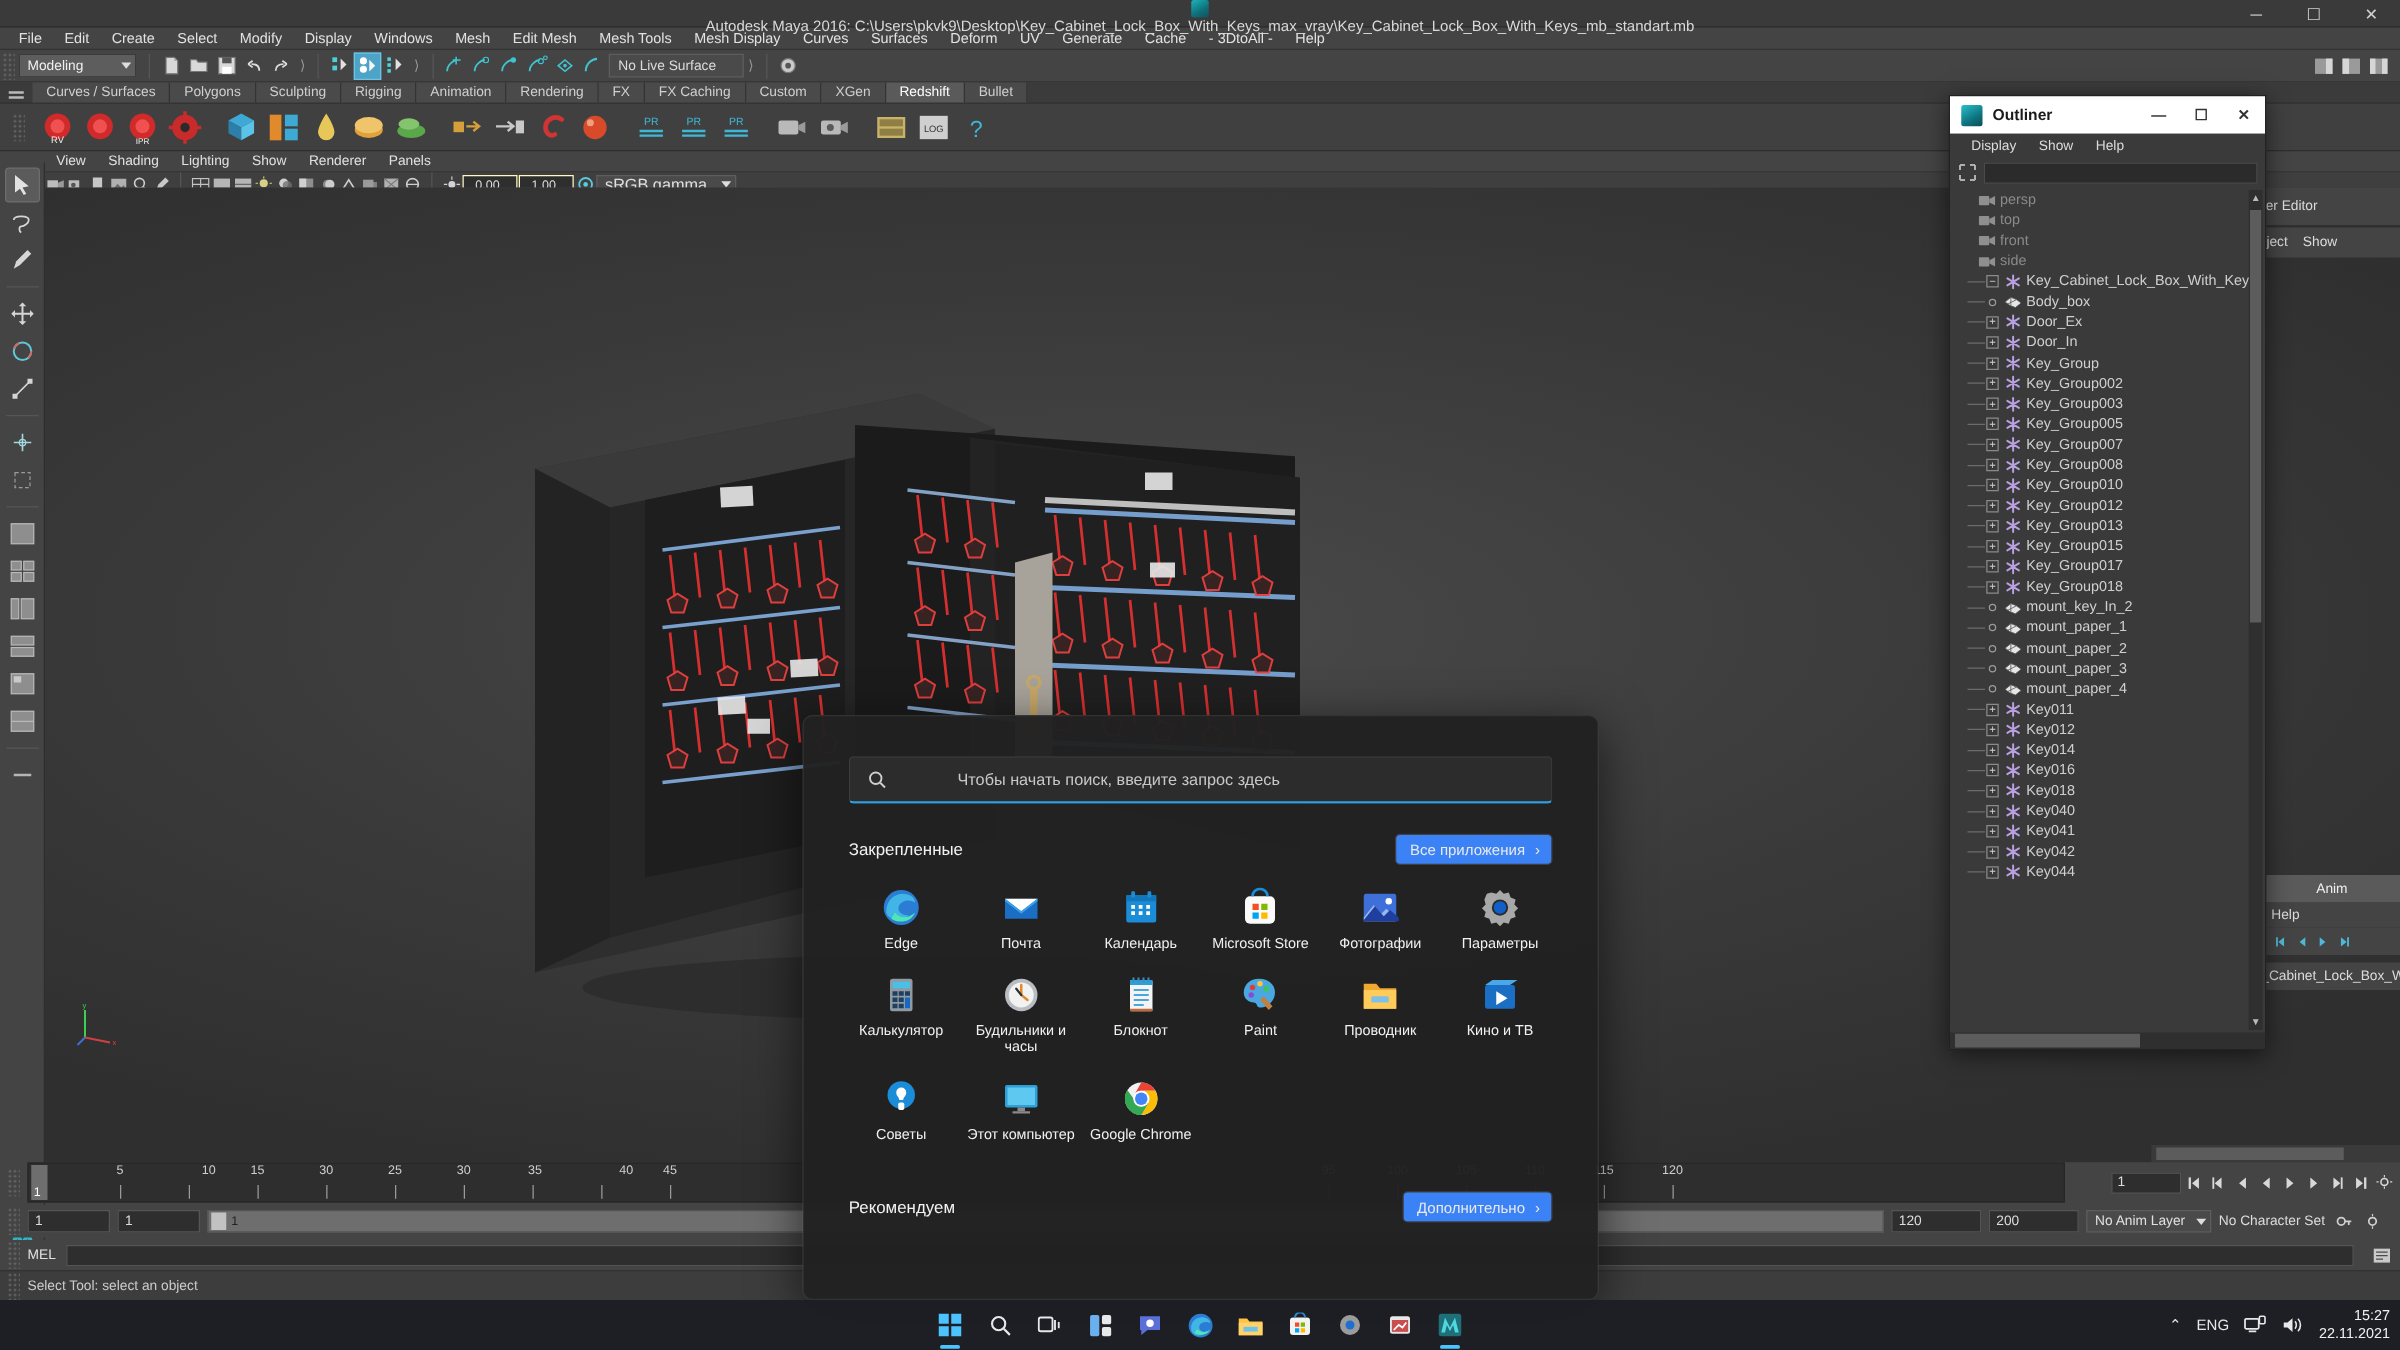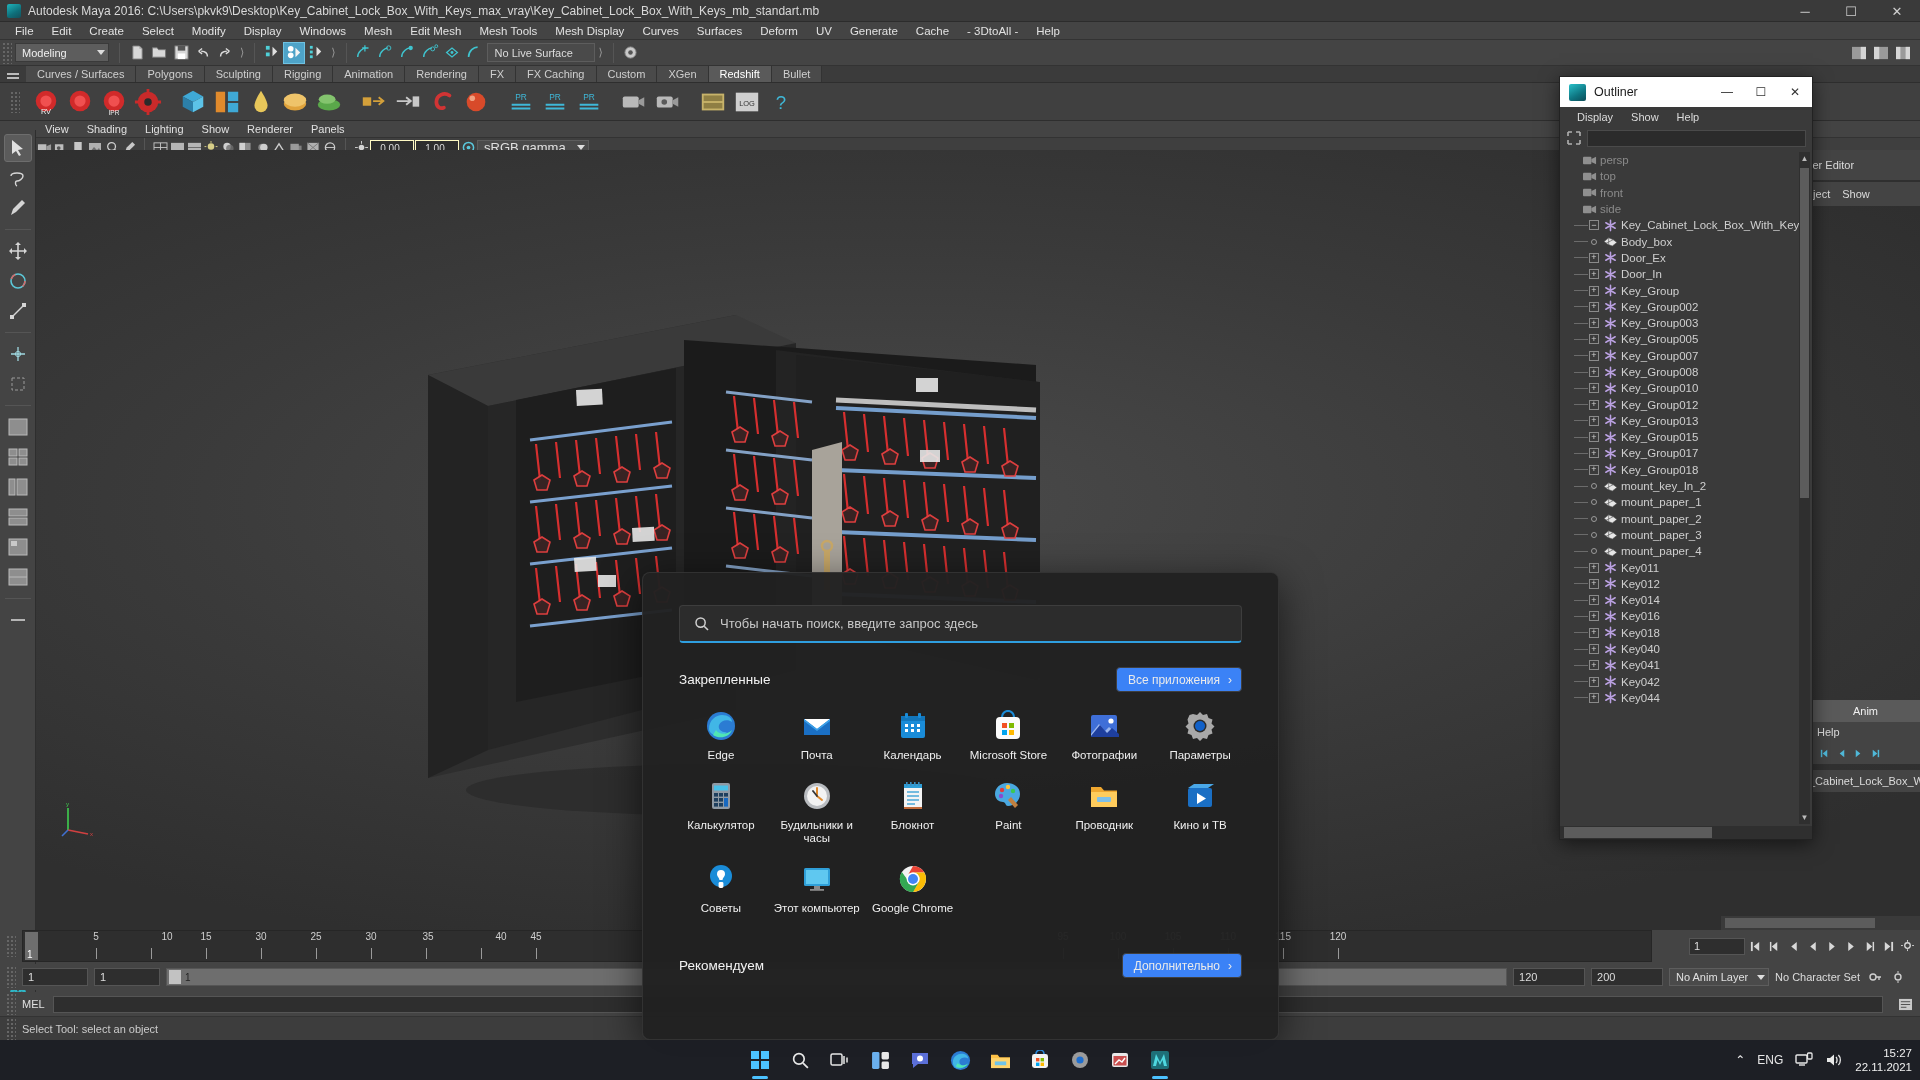--- a/index.html
+++ b/index.html
@@ -13,21 +13,21 @@
     -webkit-font-smoothing: antialiased;
   }
   #root { position: relative; width: 1920px; height: 1080px; }
 
   
   .maya-win { position: absolute; left:0; top:0; width:1920px; height:1040px; background:#444; }
 
   
   .titlebar {
     height: 22px; background: #3a3a3a; display: flex; align-items: center;
-    border-bottom: 1px solid #2c2c2c; position: relative;
+    border-bottom: 1px solid #2c2c2c; position: relative; flex-direction: column;
   }
   .titlebar .tb-icon {
     width: 14px; height: 14px; margin: 0 7px 0 7px;
     background: linear-gradient(150deg,#1fb3bb,#0e6f7a 60%, #14505c);
     border-radius: 2px; flex: none;
   }
   .titlebar .tb-text { font-size: 12px; color: #d9d9d9; white-space: nowrap; }
   .win-controls { position:absolute; right:0; top:0; height:22px; display:flex; }
   .win-btn { width:46px; height:22px; display:flex; align-items:center; justify-content:center;
              color:#cfcfcf; font-size:13px; }
@@ -102,21 +102,21 @@
 
   
   .axis-gizmo { position:absolute; left:24px; bottom:92px; width:40px; height:40px; }
 
   
   .outliner {
     position:absolute; left:1559px; top:76px; width:254px; height:764px;
     background:#3a3a3a; border:1px solid #222; box-shadow:0 4px 18px rgba(0,0,0,.55);
     display:flex; flex-direction:column; z-index: 30;
   }
-  .out-title { height:30px; background:#ffffff; display:flex; align-items:center; }
+  .out-title { height:30px; background:#ffffff; display:flex; align-items:center;font-weight:bold; }
   .out-title .ic { width:17px;height:17px;margin:0 8px 0 9px;border-radius:2px;
      background:linear-gradient(150deg,#29c0c9,#0e7581 60%,#0d4d58); flex:none;}
   .out-title .tt { font-size:12.5px; color:#1a1a1a; flex:1; }
   .out-title .wb { width:34px;height:30px;display:flex;align-items:center;justify-content:center;color:#333;font-size:12px;}
   .out-menu { height:19px; background:#3a3a3a; display:flex; align-items:center; padding-left:8px; }
   .out-menu .mi { padding:0 9px; font-size:11px; color:#dcdcdc; }
   .out-search { height:24px; background:#3a3a3a; display:flex; align-items:center; padding:0 6px; gap:5px;}
   .out-search .sico { width:16px;height:16px; flex:none; }
   .out-search input { flex:1; height:17px; background:#2b2b2b; border:1px solid #4a4a4a; color:#ddd;
                       font-size:11px; padding:0 4px; outline:none; font-family:"Liberation Sans",sans-serif;}
@@ -176,21 +176,21 @@
      background-image: radial-gradient(#666 1px, transparent 1px); background-size:4px 4px;}
 
   
   .startmenu {
     position:absolute; left:642px; top:572px; width:637px; height:468px;
     background:rgba(33,33,33,0.97); border:1px solid rgba(255,255,255,0.08);
     border-radius:8px; box-shadow:0 10px 40px rgba(0,0,0,.6); z-index:60; overflow:hidden;
   }
   .sm-search { margin:32px 36px 0 36px; height:38px; background:#2c2c2c; border:1px solid #3d3d3d;
      border-bottom:2px solid #2f9fe0; border-radius:4px; display:flex; align-items:center; gap:10px; padding-left:14px;}
-  .sm-search .ph { font-size:13px; color:#c8c8c8; }
+  .sm-search .ph { font-size:13px; color:#c8c8c8;margin-left:46px; }
   .sm-sect { margin:24px 36px 0 36px; display:flex; align-items:center; justify-content:space-between; }
   .sm-sect .t { font-size:13.5px; font-weight:normal; color:#f2f2f2; }
   .sm-pill { height:25px; background:#3b82f6; border:1px solid #3f3f3f; border-radius:4px;
              display:flex; align-items:center; gap:8px; padding:0 9px 0 11px; font-size:12px; color:#eaeaea; }
   .sm-grid { margin:10px 30px 0 30px; display:grid; grid-template-columns:repeat(6,1fr); row-gap:4px; }
   .sm-app { display:flex; flex-direction:column; align-items:center; padding:8px 2px 6px; border-radius:5px; }
   .sm-app .ico { width:32px; height:32px; margin-bottom:7px; display:flex; align-items:center; justify-content:center; }
   .sm-app .nm { font-size:11.5px; color:#f0f0f0; text-align:center; line-height:13px; }
 
   

